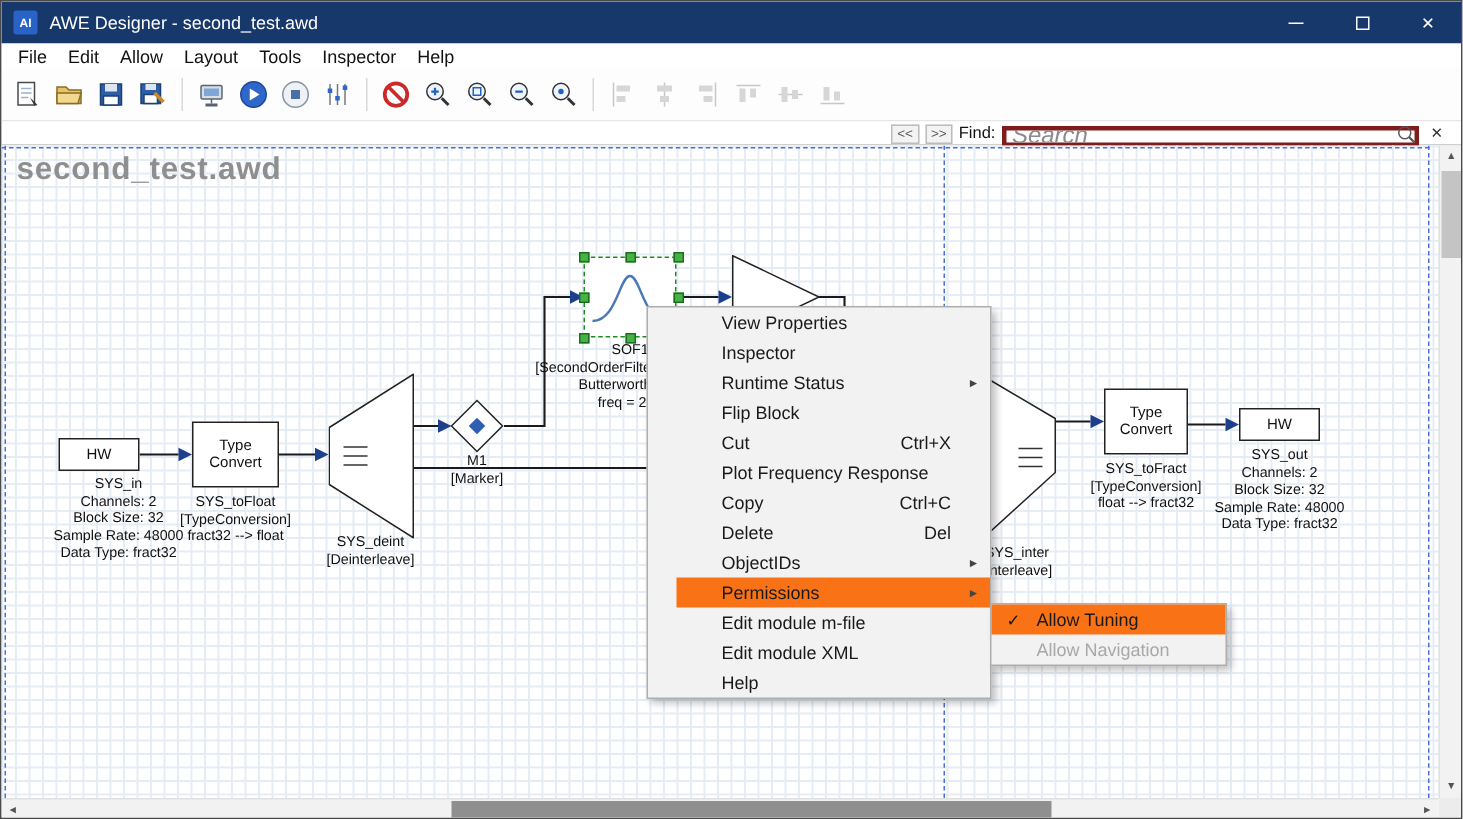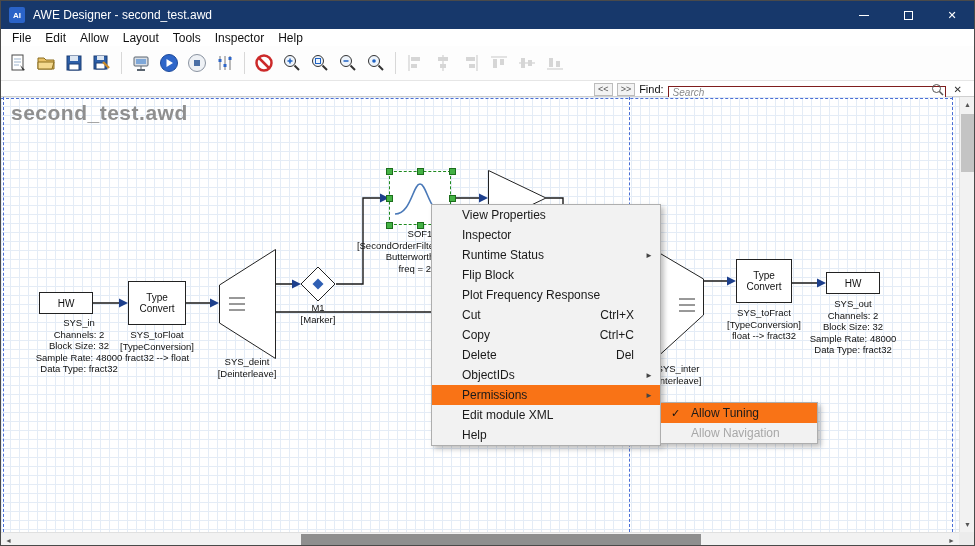--- a/index.html
+++ b/index.html
@@ -25,21 +25,21 @@
   .tbtn.disabled { opacity: .5; filter: grayscale(1); }
   .tsep { width: 1px; height: 22px; background: #d8d8d8; margin: 0 4px; }
 
   
   .tabrow { height: 16px; background: #fff; position: relative; border-bottom: 1px solid #cfcfcf; }
   .tab { position: absolute; left: 5px; top: 1px; height: 14px; padding: 0 9px; border: 1px solid #7e7e7e; background: #fff; font-size: 14px; line-height: 12px; margin-top: 21px; }
   .find-area { position: absolute; right: 8px; top: 1px; height: 14px; display: flex; align-items: center; gap: 4px; }
   .nav-btn { height: 13px; padding: 0 3px; font-size: 9px; line-height: 11px; border: 1px solid #bcbcbc; background: #f3f3f3; color: #555; }
   .find-label { font-size: 11px; color: #111; }
   .search-wrap { position: relative; width: 278px; height: 14px; }
-  .search-input { width: 100%; height: 14px; border: 1px solid #7f1d1d; font-size: 10px; padding: 0 16px 0 4px; color: #222; outline: none; font-family: "Liberation Sans", sans-serif; }
+  .search-input { width: 100%; height: 14px; border: 3px solid #7f1d1d; font-size: 16px; padding: 0 16px 0 4px; color: #222; outline: none; font-family: "Liberation Sans", sans-serif; }
   .search-input::placeholder { font-style: italic; color: #8a8a8a; }
   .search-icon { position: absolute; right: 2px; top: 1px; }
   .find-close { font-size: 10px; color: #333; padding: 0 4px; }
 
   
   .main { display: flex; height: 435px; }
   .canvas { position: relative; width: 960px; height: 435px; overflow: hidden; background: #fff;
     background-image: linear-gradient(#e4ecf6 1px, transparent 1px), linear-gradient(90deg, #e4ecf6 1px, transparent 1px);
     background-size: 9px 9px; }
   .canvas-title { position: absolute; left: 10px; top: 4px; font-size: 21px; font-weight: bold; color: #8f8f8f; letter-spacing: .5px; }
@@ -48,21 +48,21 @@
 
   .blk { position: absolute; background: #fff; border: 1px solid #222; display: flex; align-items: center; justify-content: center; text-align: center; font-size: 10px; line-height: 11px; color: #111; }
   .blk-label { position: absolute; text-align: center; font-size: 9.5px; line-height: 11.5px; color: #111; }
   .shape { position: absolute; }
   .wires { position: absolute; left: 0; top: 0; }
 
   .sof { position: absolute; left: 388px; top: 74px; width: 62px; height: 54px; background: #fff; border: 1px dashed #1f8a1f; display: flex; align-items: center; justify-content: center; }
   .handle { position: absolute; width: 7px; height: 7px; background: #44b244; border: 1px solid #1c6e1c; }
 
   
-  .menu { position: absolute; left: 430px; top: 107px; width: 230px; background: #f2f2f2; border: 1px solid #aeaeae; box-shadow: 3px 3px 5px rgba(0,0,0,.25); z-index: 40; }
+  .menu { position: absolute; left: 430px; top: 107px; width: 230px; background: #f2f2f2; border: 1px solid #aeaeae; box-shadow: 3px 3px 5px rgba(0,0,0,.25); z-index: 40; padding-left: 19px; }
   .mi { height: 20px; display: flex; align-items: center; font-size: 12px; color: #1a1a1a; padding: 0 8px 0 30px; position: relative; }
   .mi .msc { margin-left: auto; padding-right: 18px; }
   .mi .mar { position: absolute; right: 7px; font-size: 8px; color: #444; }
   .mi.hl { background: #f97316; }
   .mi.dis { color: #a8a8a8; }
   .mck { position: absolute; left: 10px; font-size: 11px; color: #111; }
   .submenu { position: absolute; left: 659px; top: 305px; width: 158px; background: #f2f2f2; border: 1px solid #aeaeae; box-shadow: 3px 3px 5px rgba(0,0,0,.25); z-index: 41; }
 
   
   .vscroll { width: 15px; height: 435px; background: #f2f2f2; position: relative; border-left: 1px solid #e0e0e0; }
@@ -384,41 +384,44 @@
             <span>Inspector</span>
           </div>
         <div class="mi">
             <span>Runtime Status</span>
             <span class="mar">►</span>
           </div>
         <div class="mi">
             <span>Flip Block</span>
           </div>
         <div class="mi">
-            <span>Plot Frequency Response</span>
-          </div>
-        <div class="mi">
             <span>Cut</span>
             <span class="msc">Ctrl+X</span>
+          </div>
+        <div class="mi">
+            <span>Plot Frequency Response</span>
           </div>
         <div class="mi">
             <span>Copy</span>
             <span class="msc">Ctrl+C</span>
           </div>
         <div class="mi">
             <span>Delete</span>
             <span class="msc">Del</span>
           </div>
         <div class="mi">
             <span>ObjectIDs</span>
             <span class="mar">►</span>
           </div>
         <div class="mi hl">
             <span>Permissions</span>
             <span class="mar">►</span>
+          </div>
+        <div class="mi">
+            <span>Edit module m-file</span>
           </div>
         <div class="mi">
             <span>Edit module XML</span>
           </div>
         <div class="mi">
             <span>Help</span>
           </div>
       </div>
 
       <div class="submenu">

